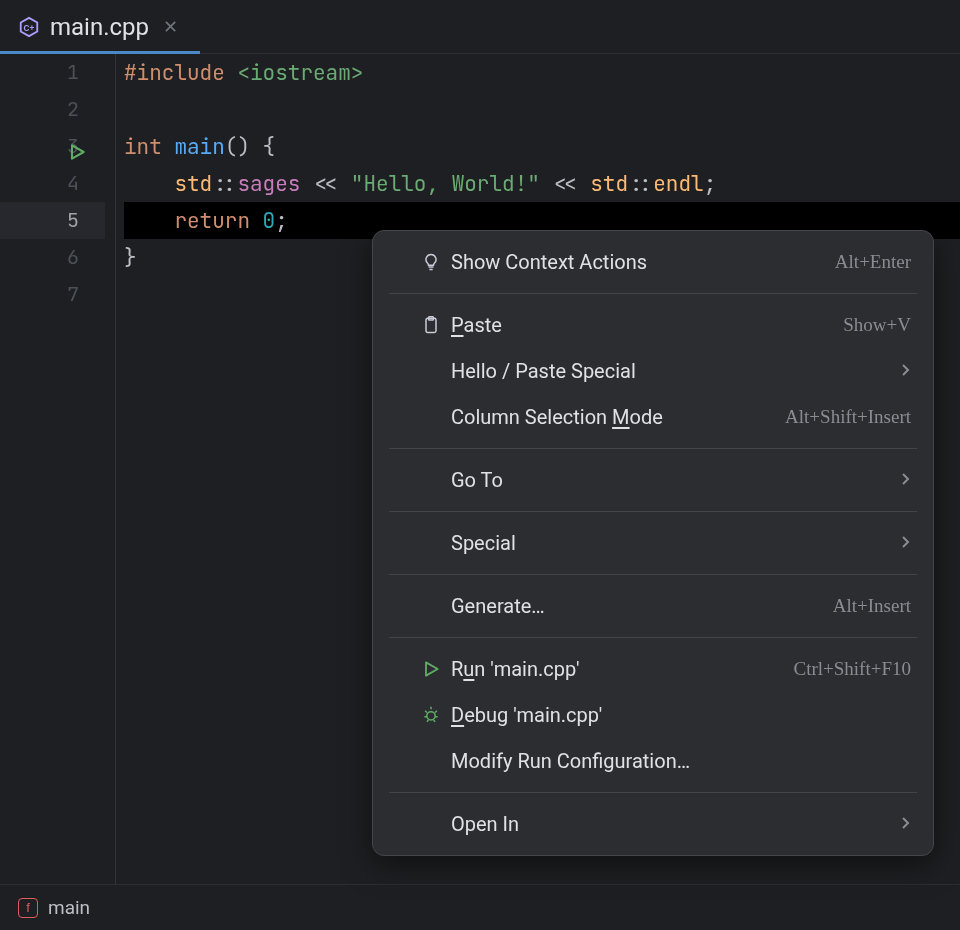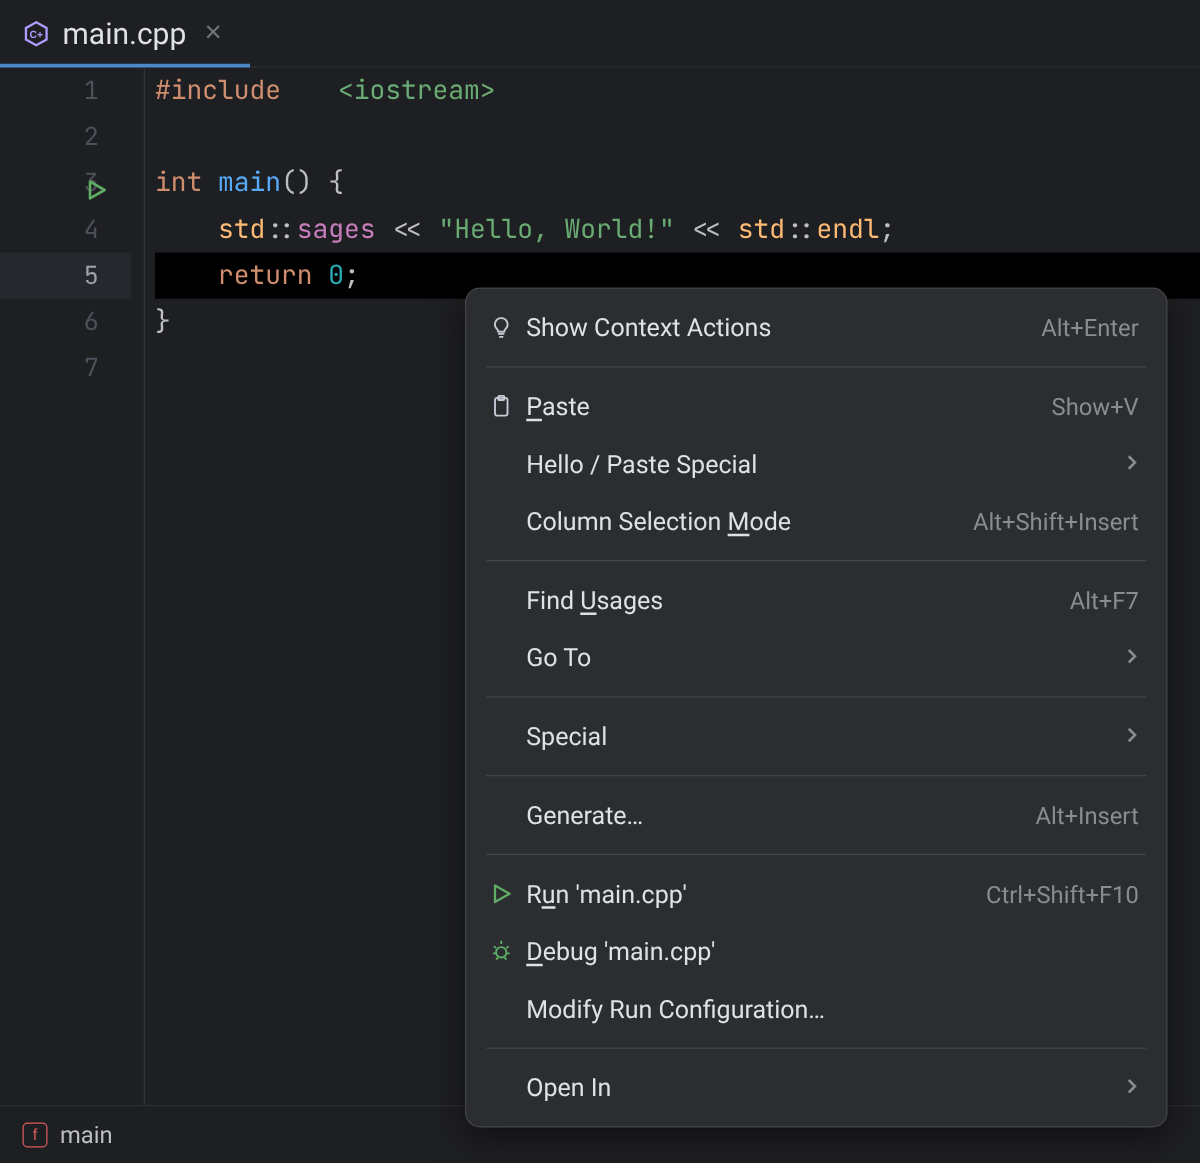--- a/index.html
+++ b/index.html
@@ -88,21 +88,21 @@
   .code-line.current {
     background: #000000;
   }
   .gutter-line.current {
     background: #26282e;
     color: #a1a3ab;
   }
 
   .tok-kw { color: #cf8e6d; }
   .tok-pp-kw { color: #cf8e6d; }
-  .tok-inc { color: #6aab73; margin-left: 33px; }
+  .tok-inc { color: #6aab73; }
   .tok-fn { color: #57aaf7; }
   .tok-ns { color: #fdba74; text-align: right; }
   .tok-str { color: #6aab73; }
   .tok-num { color: #2aacb8; }
   .tok-punc { color: #bcbec4; }
   .tok-op { color: #bcbec4; }
   .tok-ident { color: #c77dbb; }
 
   
   .breadcrumb-bar {
@@ -140,32 +140,33 @@
     font-family: -apple-system, BlinkMacSystemFont, "Segoe UI", Roboto, sans-serif;
     font-size: 20px;
     color: #dfe1e5;
   }
   .menu-item {
     display: flex;
     align-items: center;
     height: 46px;
     padding: 0 22px 0 18px;
     cursor: pointer;
+    margin-left: 30px;
   }
   .menu-icon {
     width: 30px;
     display: flex;
     align-items: center;
     justify-content: flex-start;
     flex-shrink: 0;
   }
   .menu-icon svg { width: 20px; height: 20px; }
   .menu-label { flex: 1; }
   .menu-label .mn { text-decoration: underline; text-underline-offset: 3px; }
-  .menu-shortcut { color: #8a8c92; font-size: 19px; }
+  .menu-shortcut { color: #8a8c92; font-size: 19px; font-family: Liberation Serif, serif; }
   .menu-chevron { color: #8a8c92; }
   .menu-sep {
     height: 1px;
     background: #43454a;
     margin: 8px 16px;
   }
 </style>
 </head>
 <body>
 
@@ -255,25 +256,20 @@
         </svg></span>
     </div>
     <div class="menu-item">
       <span class="menu-icon"></span>
       <span class="menu-label">Column Selection <span class="mn">M</span>ode</span>
       <span class="menu-shortcut">Alt+Shift+Insert</span>
     </div>
     <div class="menu-sep"></div>
     <div class="menu-item">
       <span class="menu-icon"></span>
-      <span class="menu-label">Find <span class="mn">U</span>sages</span>
-      <span class="menu-shortcut">Alt+F7</span>
-    </div>
-    <div class="menu-item">
-      <span class="menu-icon"></span>
       <span class="menu-label">Go To</span>
       <span class="menu-chevron"><svg width="10" height="16" viewBox="0 0 10 16">
           <path fill="none" stroke="#8a8c92" stroke-width="2" d="M2 3l5 5-5 5"></path>
         </svg></span>
     </div>
     <div class="menu-sep"></div>
     <div class="menu-item">
       <span class="menu-icon"></span>
       <span class="menu-label">Special</span>
       <span class="menu-chevron"><svg width="10" height="16" viewBox="0 0 10 16">

